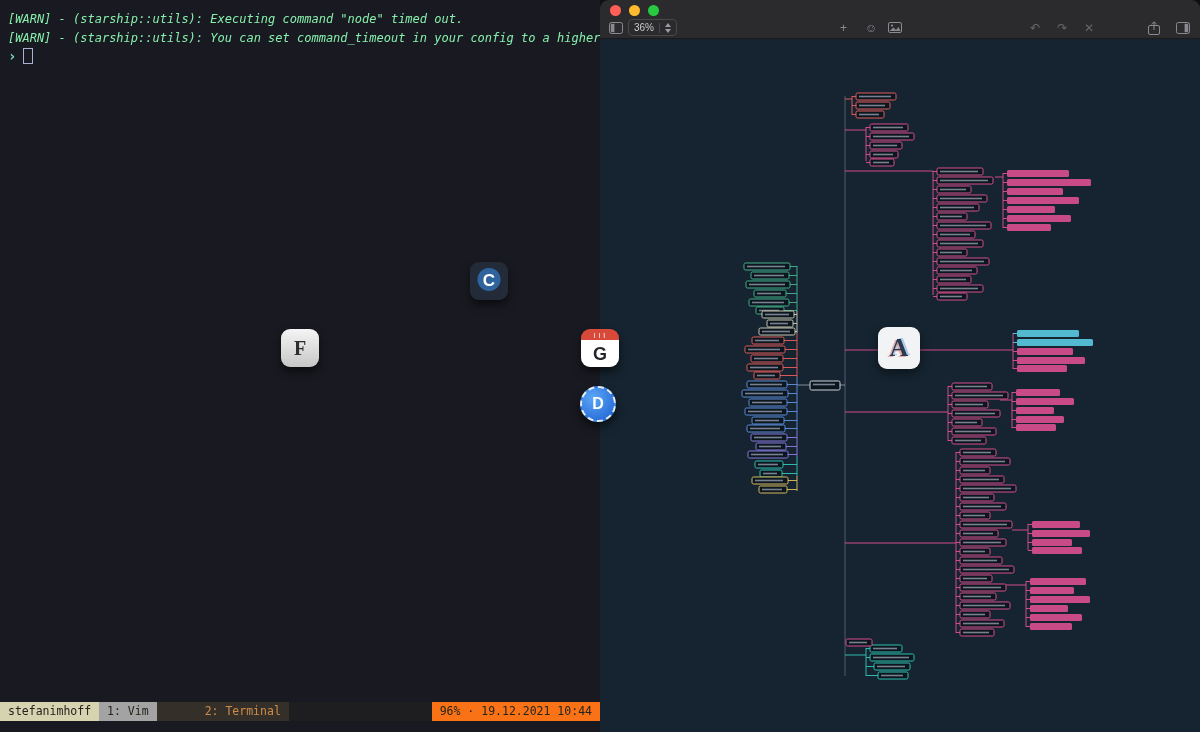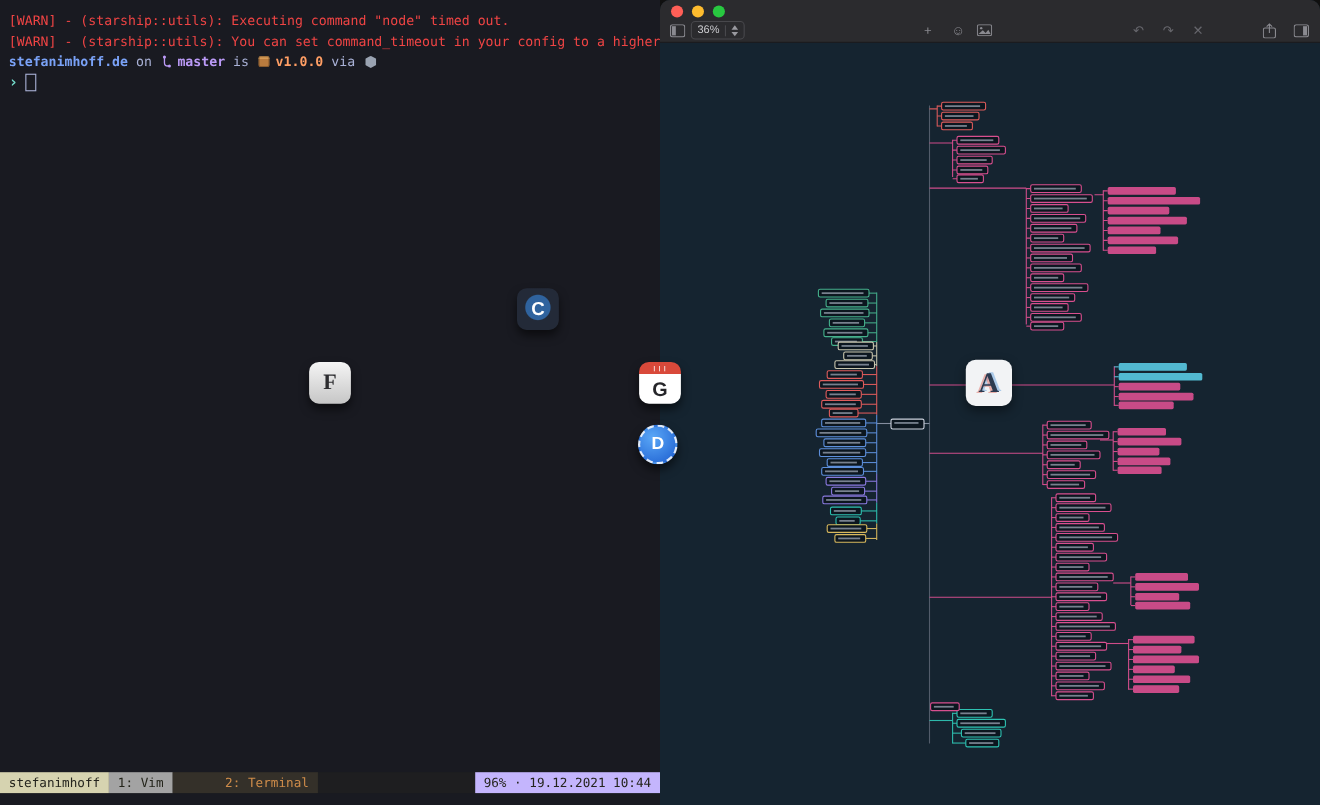--- a/index.html
+++ b/index.html
@@ -3,21 +3,21 @@
 <meta charset="utf-8">
 <style>
   html,body{margin:0;padding:0;background:#000;}
   #screen{position:relative;width:1200px;height:732px;overflow:hidden;background:#101010;
           font-family:"DejaVu Sans Mono",monospace;}
 
   
   #terminal{position:absolute;left:0;top:0;width:600px;height:732px;background:#191a21;}
   .term-text{position:absolute;left:8px;top:10px;width:590px;font-size:12px;line-height:18.5px;}
   .tline{white-space:pre;}
-  .warn{color:#ef4444;}
+  .warn{color:#86efac;font-style:italic;}
   .prompt-line{color:#a9b1d6;display:flex;align-items:center;height:18.5px;}
   .prompt-line span{white-space:pre;}
   .host{color:#7aa2f7;font-weight:bold;}
   .branch-name{color:#bb9af7;font-weight:bold;}
   .version{color:#ff9e64;font-weight:bold;}
   .pkg-icon{display:inline-block;width:10px;height:10px;margin:0 6px 0 1px;border-radius:2px;
             background:linear-gradient(180deg,#d69a55 0 3px,#b97b3e 3px);box-shadow:inset 0 0 0 1px rgba(0,0,0,.25);}
   .hex-icon{display:inline-block;width:10px;height:11px;margin:0 2px;background:#9aa3b2;
             clip-path:polygon(50% 0,100% 25%,100% 75%,50% 100%,0 75%,0 25%);}
   .branch-icon{margin:0 5px 0 2px;}
@@ -26,21 +26,21 @@
   .cursor-box{width:8px;height:14px;border:1px solid #a9b1d6;}
 
   
   .statusbar{position:absolute;left:0;bottom:11px;width:600px;height:19px;background:#1e1e20;
              display:flex;font-size:11.5px;line-height:19px;}
   .seg{padding:0 8px;white-space:pre;}
   .seg-session{background:#d6d3b0;color:#24241d;}
   .seg-on{background:#a3a3a3;color:#23241a;}
   .seg-off{background:#343029;color:#cf8c4a;padding-left:48px;}
   .seg-wide{margin-top:26px;}
-  .seg-right{margin-left:auto;background:#c4b5fd;color:#24241d;}
+  .seg-right{margin-left:auto;background:#f97316;color:#24241d;}
 
   
   .dicon{position:absolute;width:38px;height:38px;border-radius:9px;z-index:60;
          display:flex;align-items:center;justify-content:center;
          font-family:"Liberation Sans",sans-serif;font-weight:bold;
          box-shadow:0 5px 9px rgba(0,0,0,.55);}
   #icon-c{left:470px;top:262px;color:#fff;font-size:17px;
           background:radial-gradient(circle at 50% 46%,#2f639e 0 11px,#232a38 12px);}
   #icon-f{left:281px;top:329px;color:#2d2d30;font-size:20px;font-family:"Liberation Serif",serif;
           background:linear-gradient(180deg,#f5f5f5,#c6c6c6);}
@@ -85,35 +85,20 @@
 </style>
 </head>
 <body>
 
 <div id="screen">
 
   <section id="terminal">
     <div class="term-text">
       <div class="tline warn">[WARN] - (starship::utils): Executing command "node" timed out.</div>
       <div class="tline warn">[WARN] - (starship::utils): You can set command_timeout in your config to a higher</div>
-      <div class="prompt-line">
-        <span class="host">stefanimhoff.de</span>
-          <span> on </span>
-          <svg class="branch-icon" width="9" height="12" viewBox="0 0 9 12">
-            <path d="M2.5 2 v5 a3 3 0 0 0 3 3 h0.8" stroke="#bb9af7" stroke-width="1.2" fill="none"></path>
-            <circle cx="2.5" cy="1.8" r="1.4" fill="#bb9af7"></circle>
-            <circle cx="7" cy="10" r="1.4" fill="#bb9af7"></circle>
-          </svg>
-          <span class="branch-name">master</span>
-          <span> is </span>
-          <span class="pkg-icon"></span>
-          <span class="version">v1.0.0</span>
-          <span> via </span>
-          <span class="hex-icon"></span>
-      </div>
       <div class="cursor-line">
         <span class="chev">›</span>
         <span class="cursor-box"></span>
       </div>
     </div>
 
     <div class="statusbar">
       <div class="seg seg-session">stefanimhoff</div>
       <div class="seg seg-on">1: Vim</div>
       <div class="seg seg-off">2: Terminal</div>

